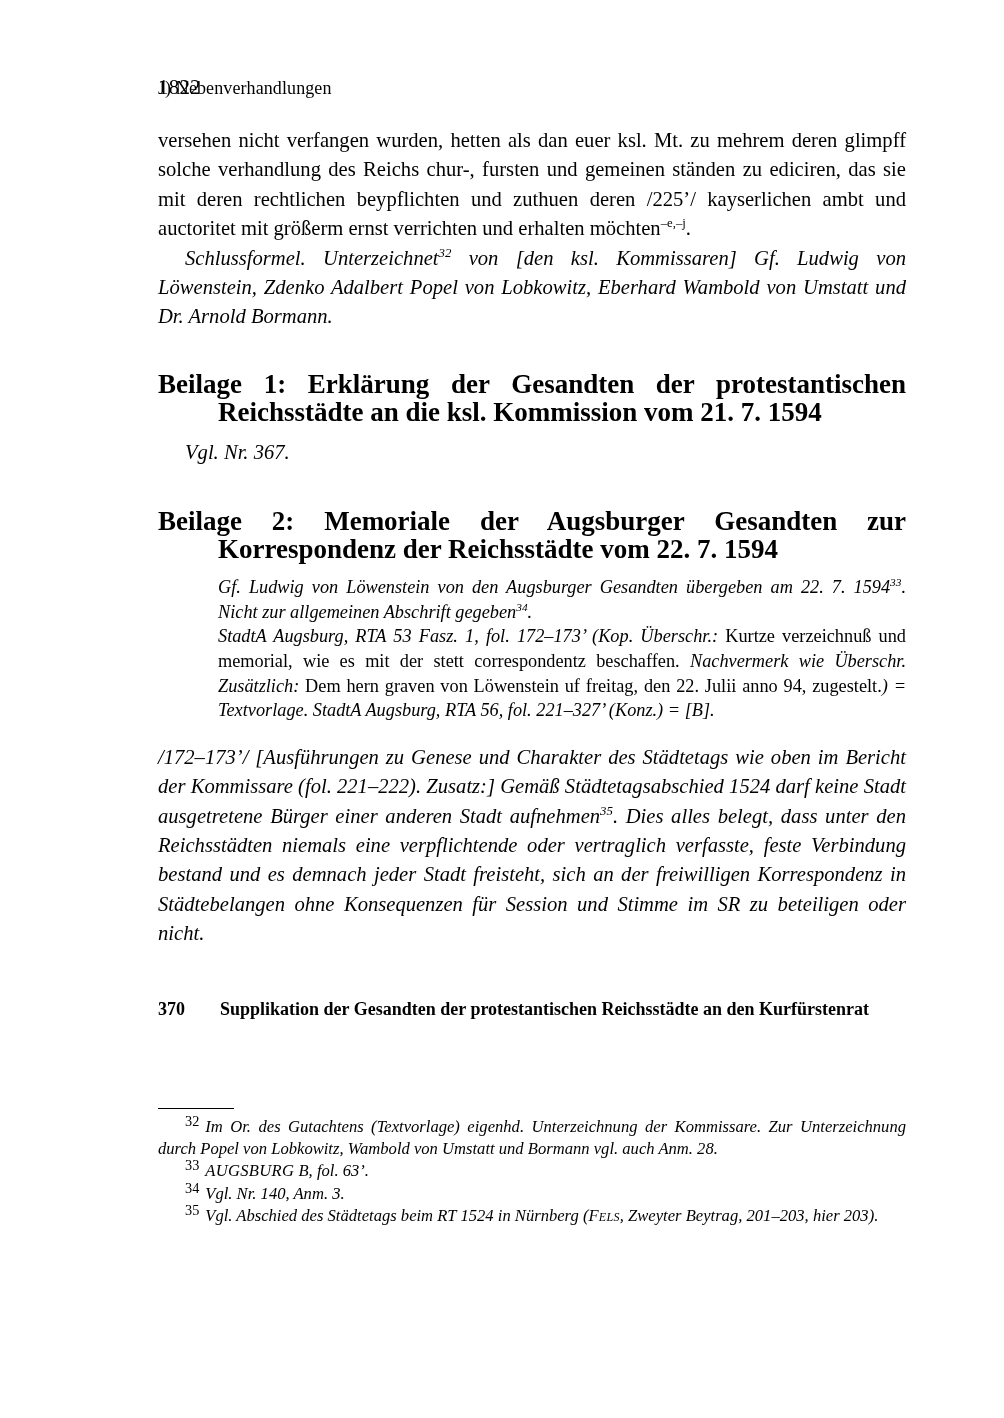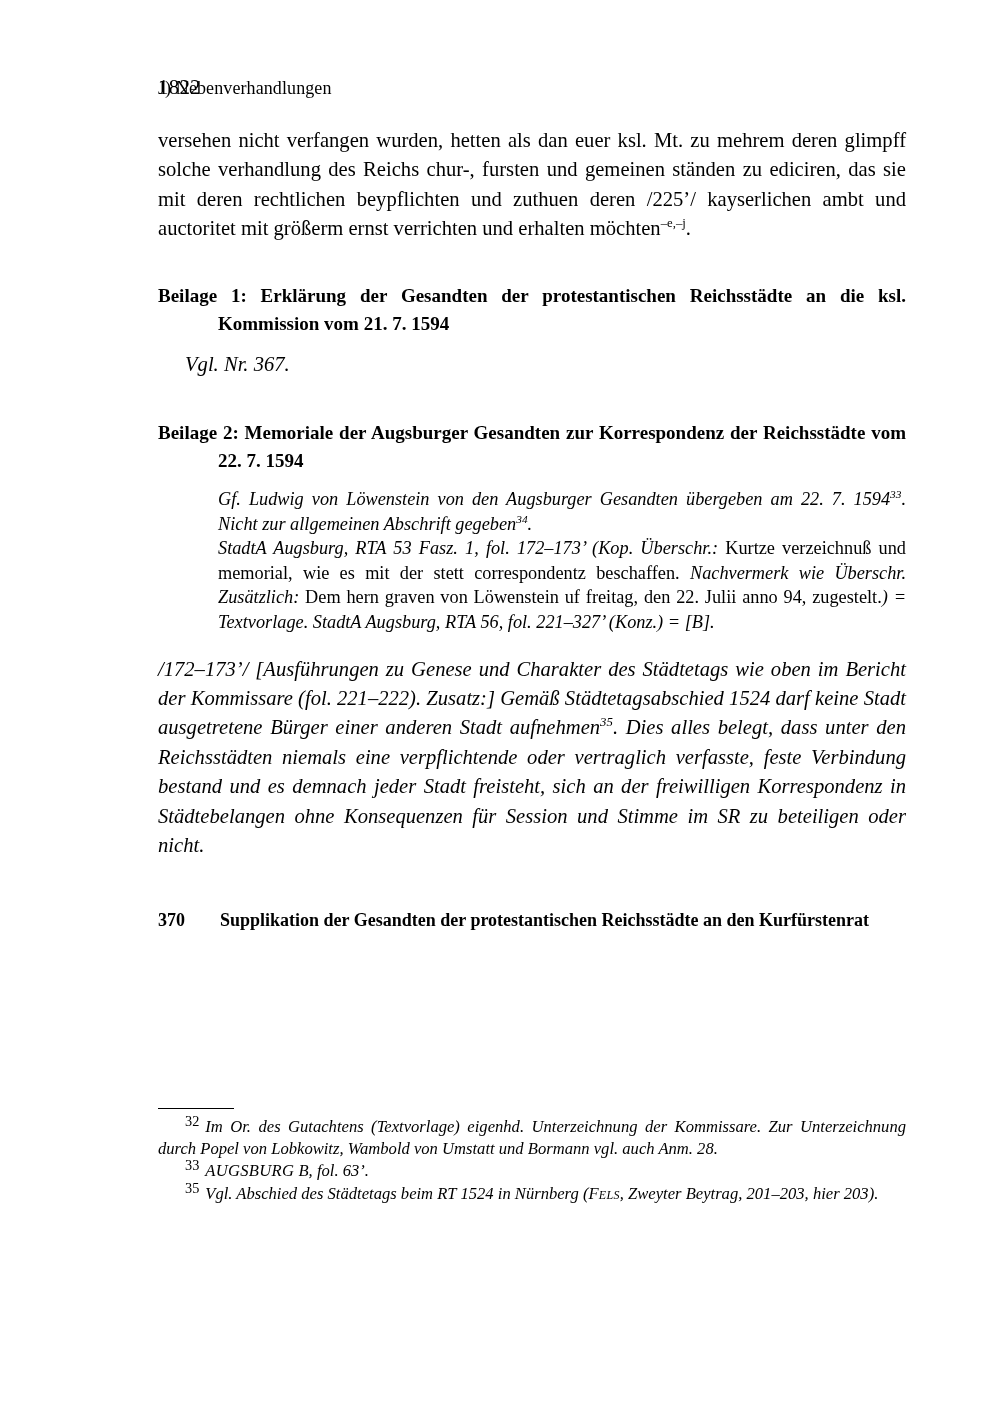--- a/index.html
+++ b/index.html
@@ -82,21 +82,21 @@
 
   sup {
     font-size: 0.62em;
     line-height: 0;
     vertical-align: 0.62em;
   }
 
   
   .heading {
     font-weight: bold;
-    font-size: 19px;
+    font-size: 27px;
     line-height: 28px;
     text-align: justify;
     text-justify: inter-word;
   }
   .beilage-heading {
     margin-top: 38px;
     padding-left: 60px;
     text-indent: -60px;
   }
   .beilage-heading.h2 {
@@ -205,20 +205,21 @@
 
   <div class="content">
 
     <div class="running-head">
       <span class="folio">1822</span>
       <span class="head-title">J) Nebenverhandlungen</span>
     </div>
 
     <p class="body-para first"><span>versehen nicht verfangen wurden, hetten als dan euer ksl. Mt. zu mehrem deren glimpff solche verhandlung des Reichs chur-, fursten und gemeinen ständen zu ediciren, das sie mit deren rechtlichen beypflichten und zuthuen deren /225’/ kayserlichen ambt und auctoritet mit größerm ernst verrichten und erhalten möchten</span><sup>–e,–j</sup><span>.</span></p>
 
+    <p class="body-para indent-para ital"><span>Schlussformel. Unterzeichnet</span><sup>32</sup><span> von [den ksl. Kommissaren] Gf. Ludwig von Löwenstein, Zdenko Adalbert Popel von Lobkowitz, Eberhard Wambold von Umstatt und Dr. Arnold Bormann.</span></p>
 
     <p class="heading beilage-heading">Beilage 1: Erklärung der Gesandten der protestantischen Reichsstädte an die ksl. Kommission vom 21. 7. 1594</p>
     <p class="vgl-line">Vgl. Nr. 367.</p>
 
     <p class="heading beilage-heading h2">Beilage 2: Memoriale der Augsburger Gesandten zur Korrespondenz der Reichsstädte vom 22. 7. 1594</p>
 
     <div class="apparatus">
       <span class="line-block ital"><span>Gf. Ludwig von Löwenstein von den Augsburger Gesandten übergeben am 22. 7. 1594</span><sup>33</sup><span>. Nicht zur allgemeinen Abschrift gegeben</span><sup>34</sup><span>.</span></span>
       <span class="line-block"><span class="ital">StadtA Augsburg, RTA 53 Fasz. 1, fol. 172–173’ (Kop. Überschr.:</span><span class="rom"> Kurtze verzeichnuß und memorial, wie es mit der stett correspondentz beschaffen. </span><span class="ital">Nachvermerk wie Überschr. Zusätzlich:</span><span class="rom"> Dem hern graven von Löwenstein uf freitag, den 22. Julii anno 94, zugestelt.</span><span class="ital">) = Textvorlage. StadtA Augsburg, RTA 56, fol. 221–327’ (Konz.) = [B].</span></span>
     </div>
@@ -230,17 +231,18 @@
 
   </div>
 
   <div class="footnotes">
     <div class="fn-rule"></div>
 
     <p class="footnote"><span class="fn-num">32</span><span>Im Or. des Gutachtens (Textvorlage) eigenhd. Unterzeichnung der Kommissare. Zur Unterzeichnung durch Popel von Lobkowitz, Wambold von Umstatt und Bormann vgl. auch Anm. 28.</span></p>
 
     <p class="footnote"><span class="fn-num">33</span><span class="smallcaps">AUGSBURG</span><span> B, fol. 63’.</span></p>
 
+    <p class="footnote"><span class="fn-num">34</span><span>Vgl. Nr. 140, Anm. 3.</span></p>
 
     <p class="footnote"><span class="fn-num">35</span><span>Vgl. Abschied des Städtetags beim RT 1524 in Nürnberg (</span><span class="smallcaps">Fels</span><span>, Zweyter Beytrag, 201–203, hier 203).</span></p>
   </div>
 
 </div>
 
 </body></html>

